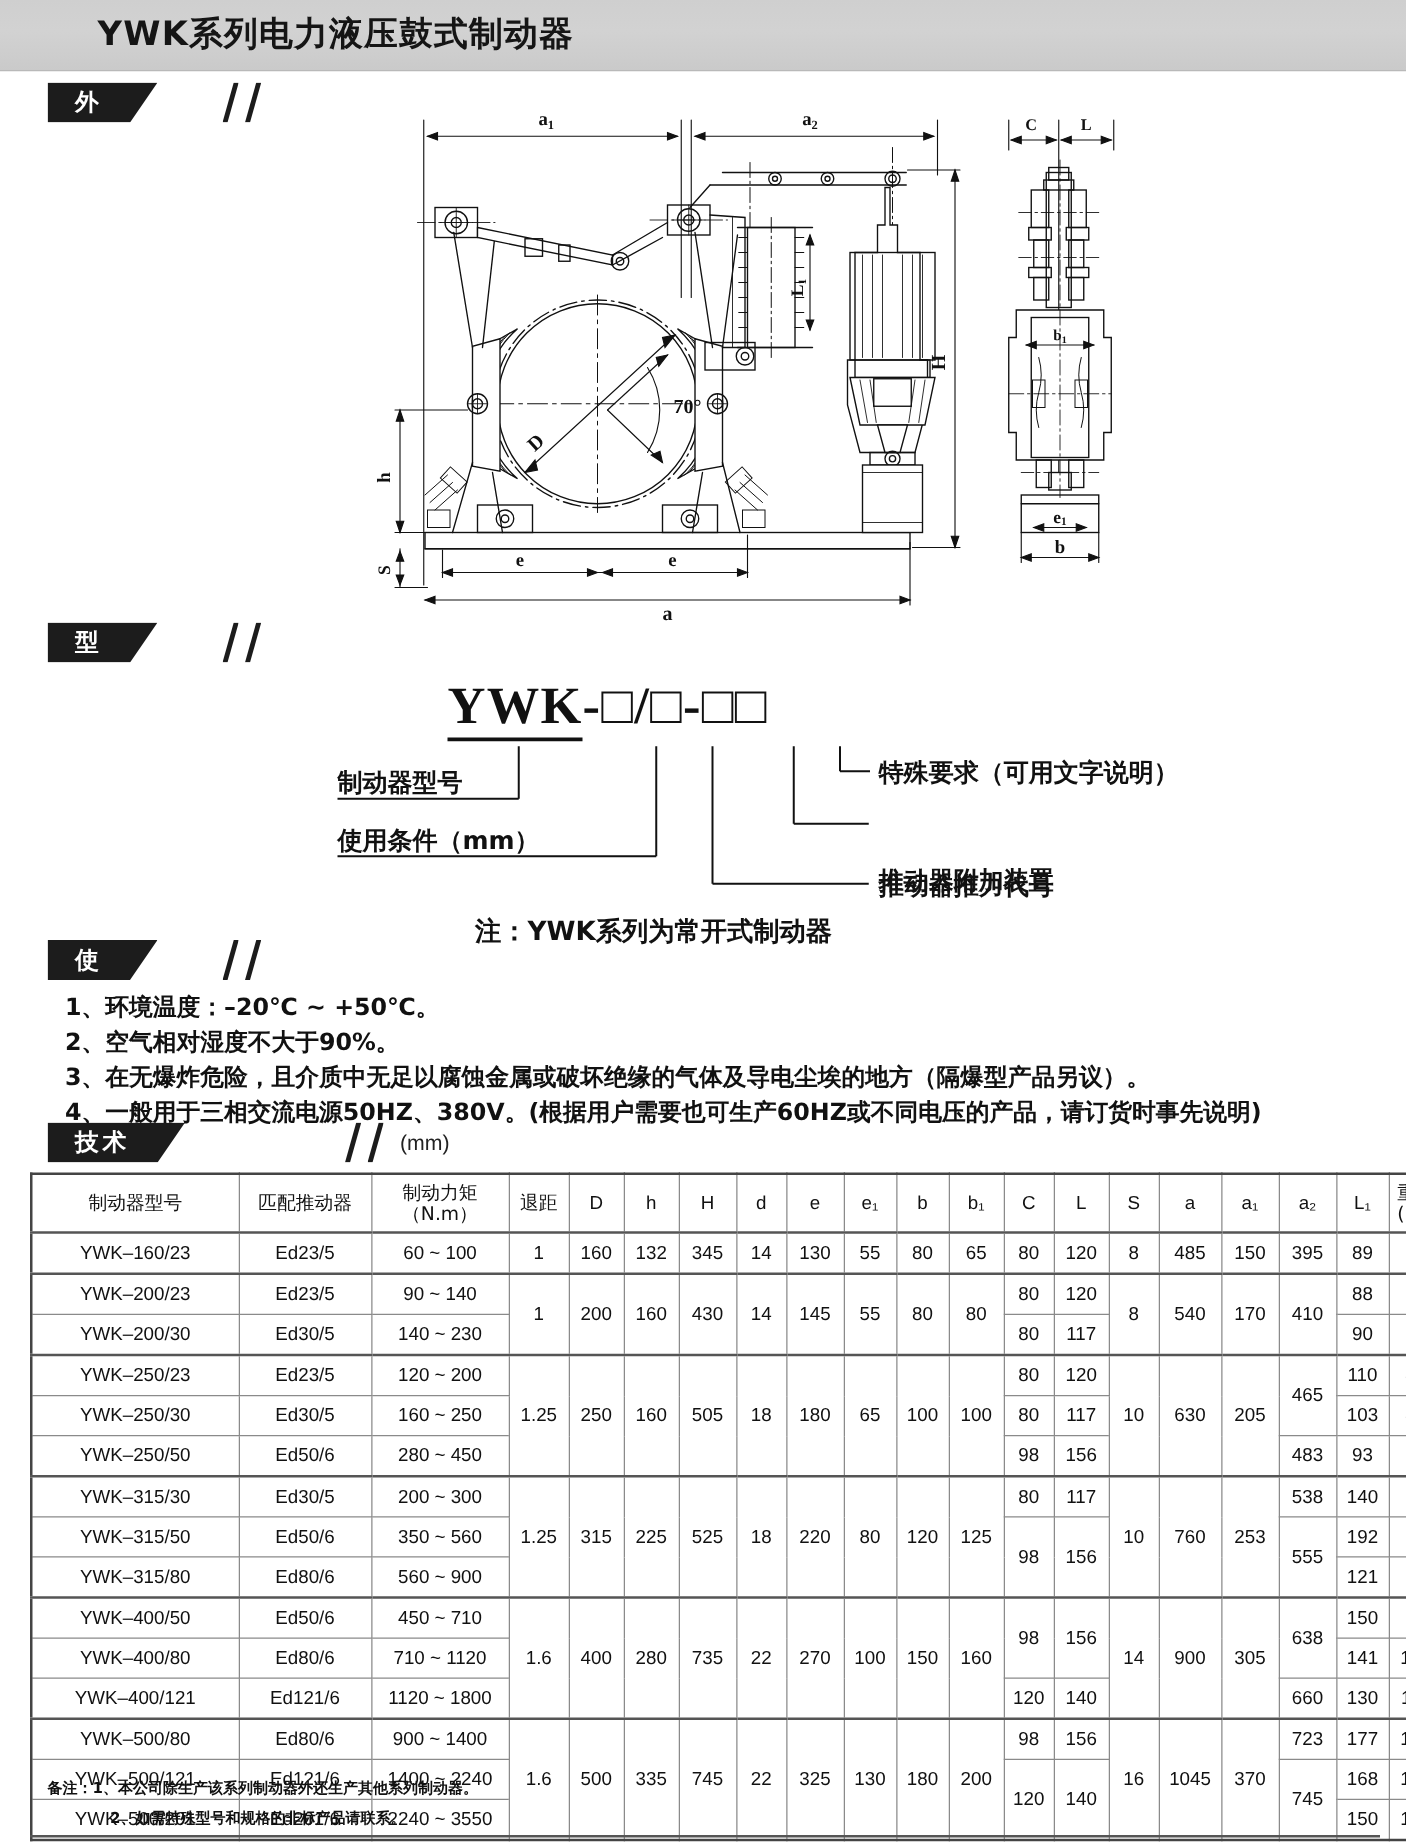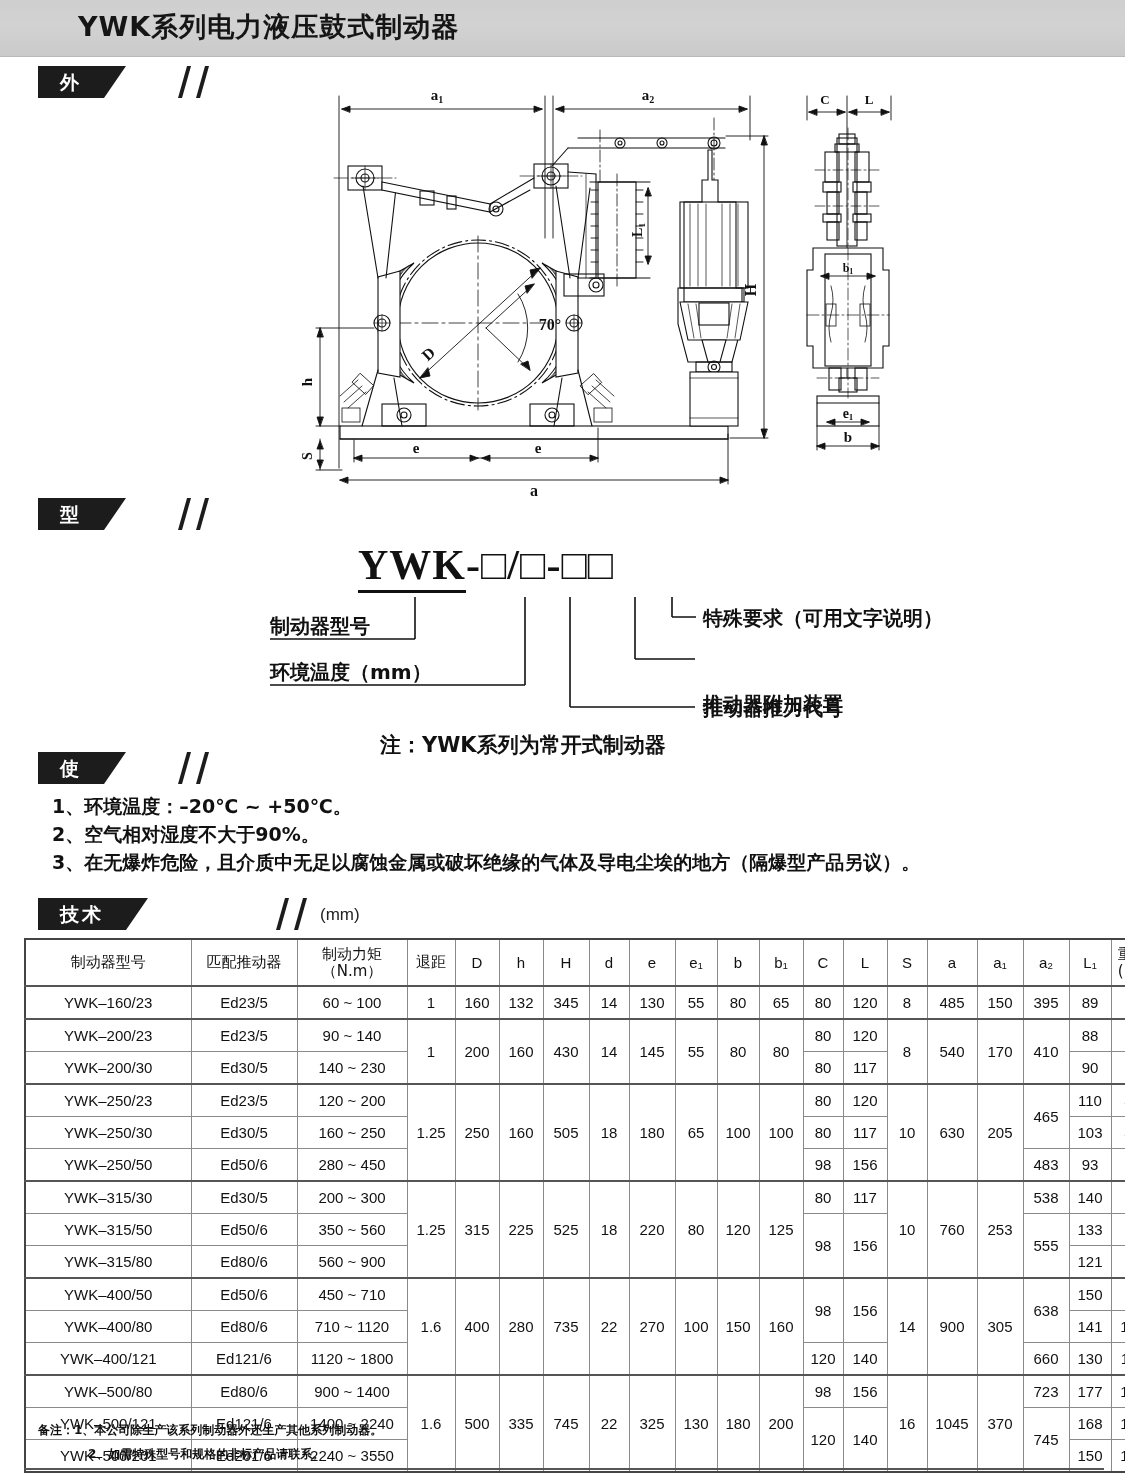--- a/index.html
+++ b/index.html
@@ -412,39 +412,40 @@
     <path d="M285 62 v88 M30 150 h255"></path>
 
     <path d="M330 62 v110 M330 172 h125"></path>
 
     <path d="M395 62 v62 M395 124 h60"></path>
 
     <path d="M432 62 v20 M432 82 h24"></path>
   </svg>
 
   <div class="mlbl" style="left:30px;top:78px;">制动器型号</div>
-  <div class="mlbl" style="left:30px;top:124px;">环境温度（mm）</div>
+  <div class="mlbl" style="left:30px;top:124px;">使用条件（mm）</div>
   <div class="mlbl" style="left:463px;top:160px;">推动器推力代号</div>
   <div class="mlbl" style="left:463px;top:112px;margin-top:44px;">推动器附加装置</div>
   <div class="mlbl" style="left:463px;top:70px;">特殊要求（可用文字说明）</div>
 
   <div id="modelnote">注：YWK系列为常开式制动器</div>
 </div>
 
 <div class="tag" style="left:38px;top:752px;">
   <div class="blk">使用条件</div>
   <div class="s1" style="left:140px;"></div>
   <div class="s2" style="left:158px;"></div>
 </div>
 
 <div id="conds">
   <ul>
     <li>1、环境温度：–20℃ ~ +50℃。</li>
     <li>2、空气相对湿度不大于90%。</li>
     <li>3、在无爆炸危险，且介质中无足以腐蚀金属或破坏绝缘的气体及导电尘埃的地方（隔爆型产品另议）。</li>
+    <li>4、一般用于三相交流电源50HZ、380V。(根据用户需要也可生产60HZ或不同电压的产品，请订货时事先说明)</li>
   </ul>
 </div>
 
 <div class="tag" style="left:38px;top:898px;">
   <div class="blk">技术数据、外形尺寸表</div>
   <div class="s1" style="left:238px;"></div>
   <div class="s2" style="left:256px;"></div>
   <div class="unit" style="left:282px;">(mm)</div>
 </div>
 
@@ -623,21 +624,21 @@
       <td>140</td>
       <td>67</td>
     </tr>
     <tr>
       <td>YWK–315/50</td>
       <td>Ed50/6</td>
       <td>350 ~ 560</td>
       <td rowspan="2">98</td>
       <td rowspan="2">156</td>
       <td rowspan="2">555</td>
-      <td>133</td>
+      <td>192</td>
       <td>73</td>
     </tr>
     <tr>
       <td>YWK–315/80</td>
       <td>Ed80/6</td>
       <td>560 ~ 900</td>
       <td>121</td>
       <td>74</td>
     </tr>
 

